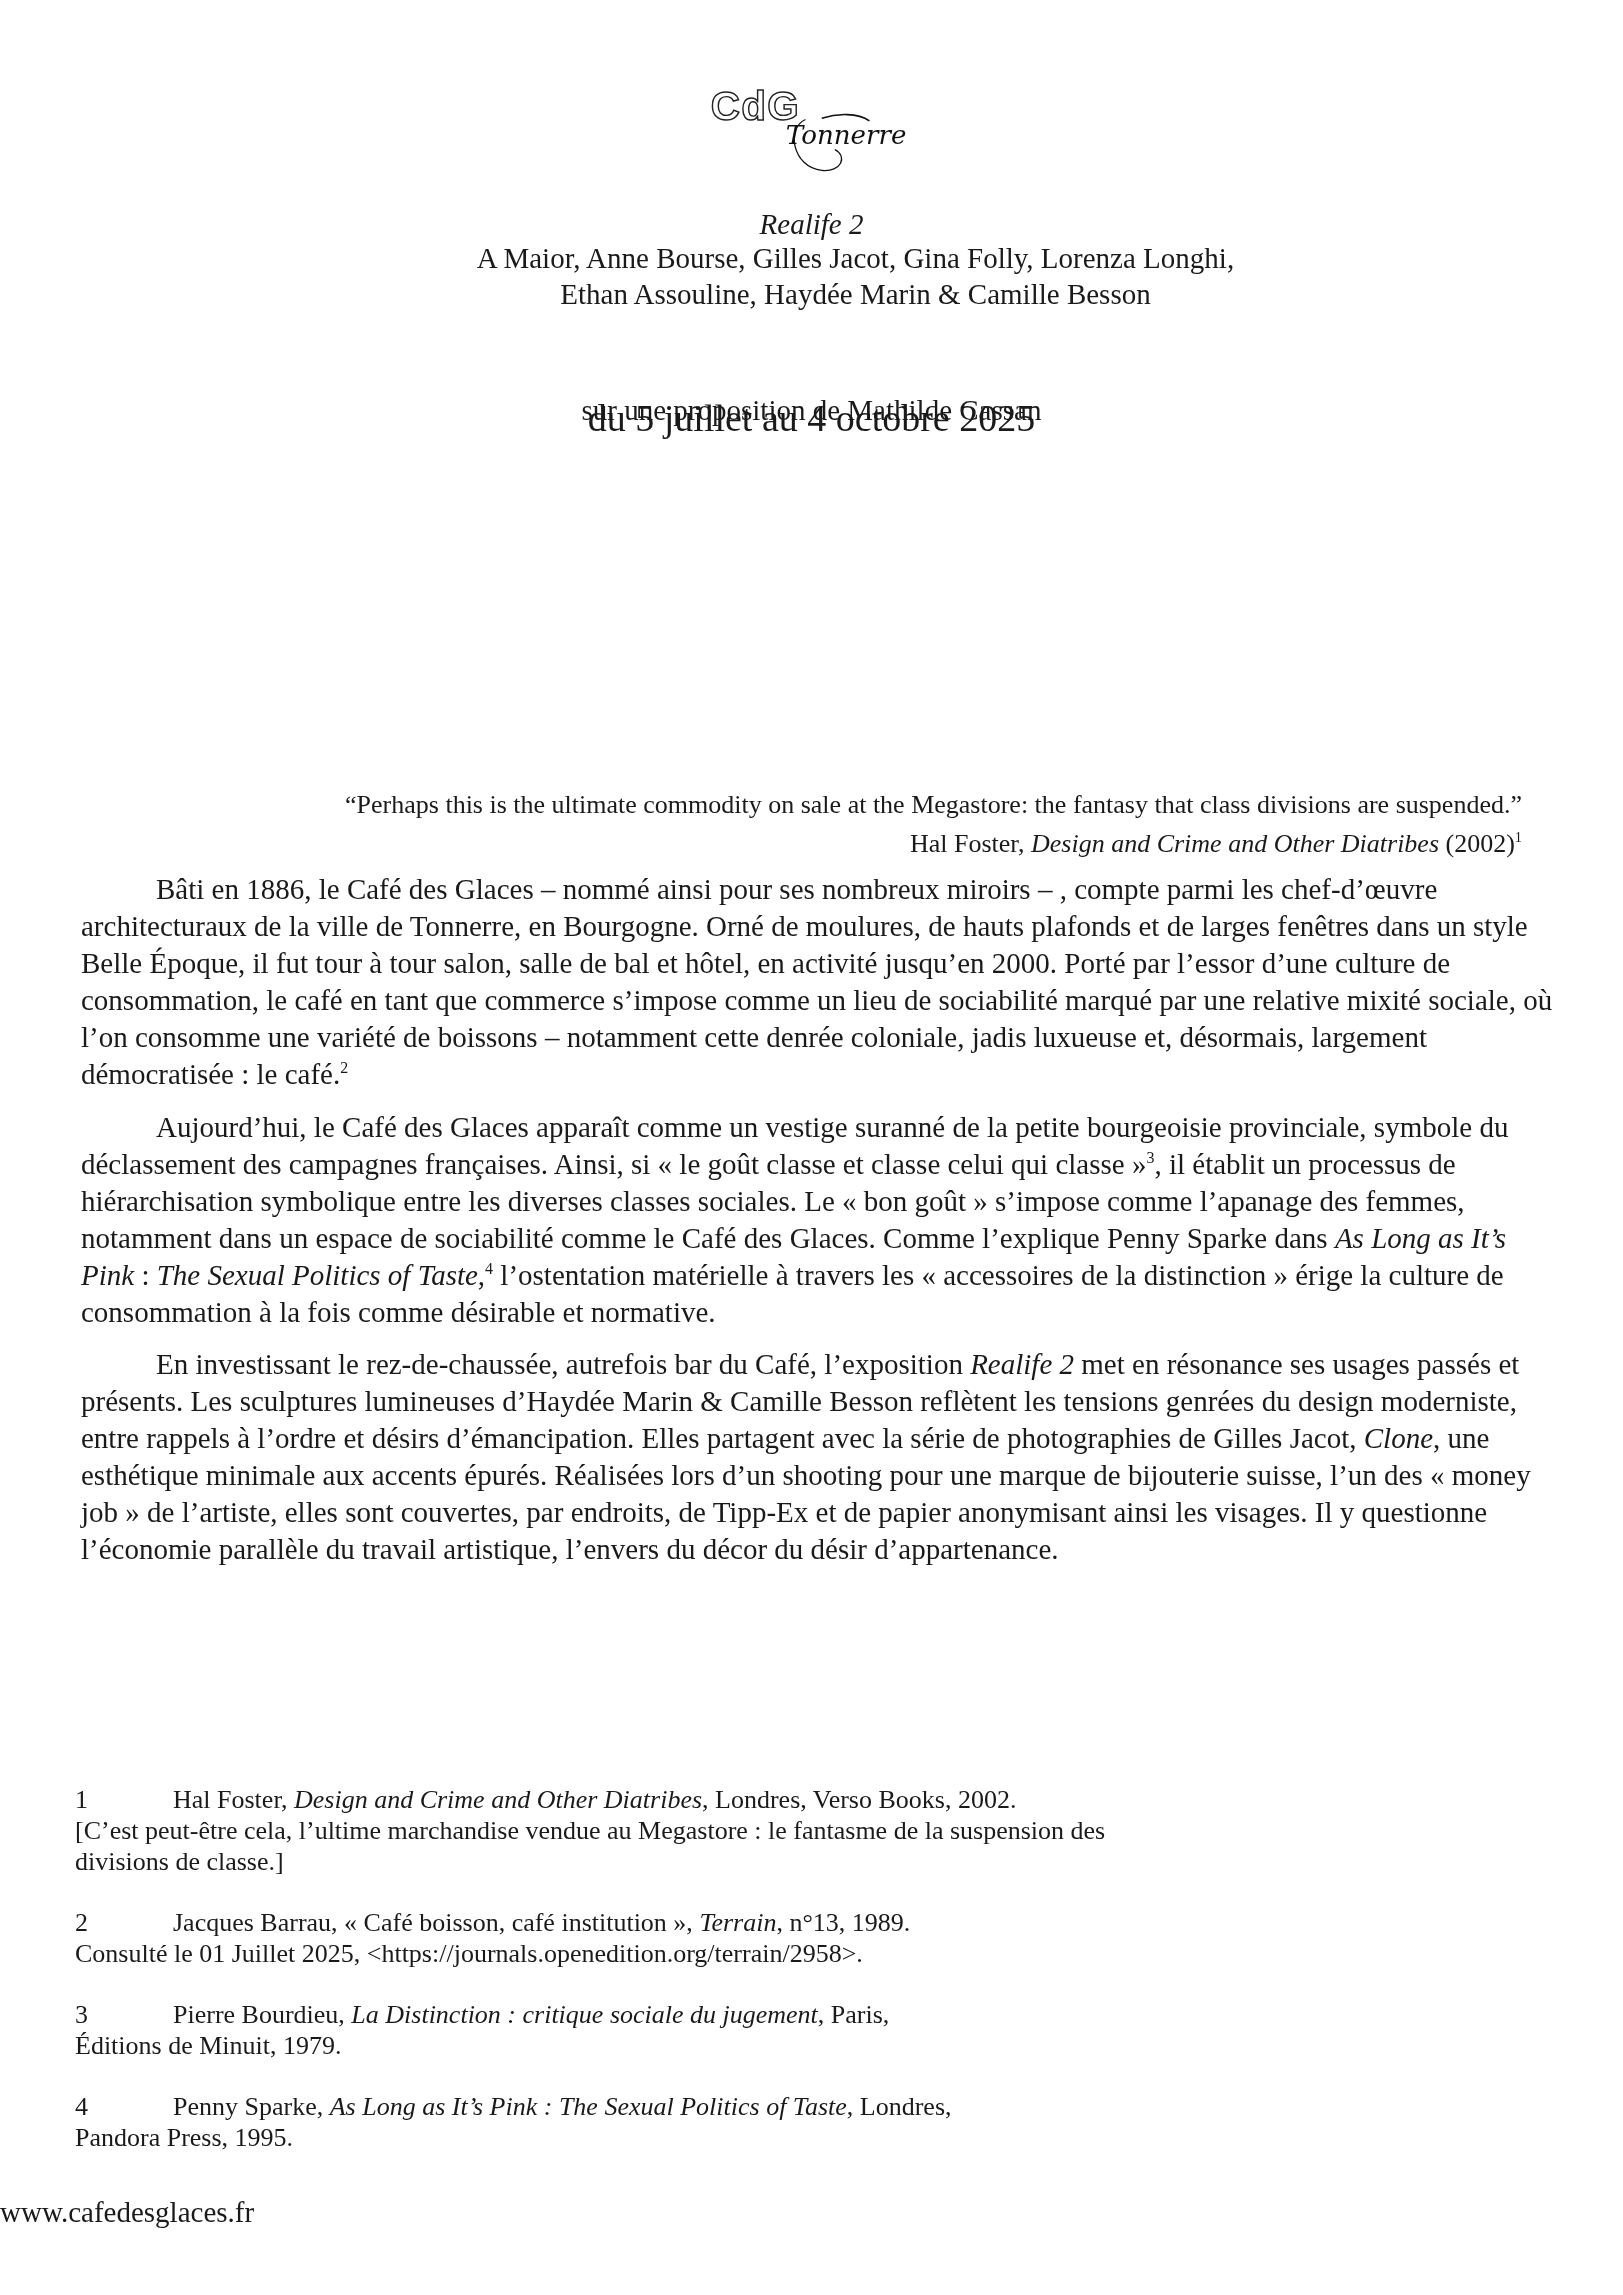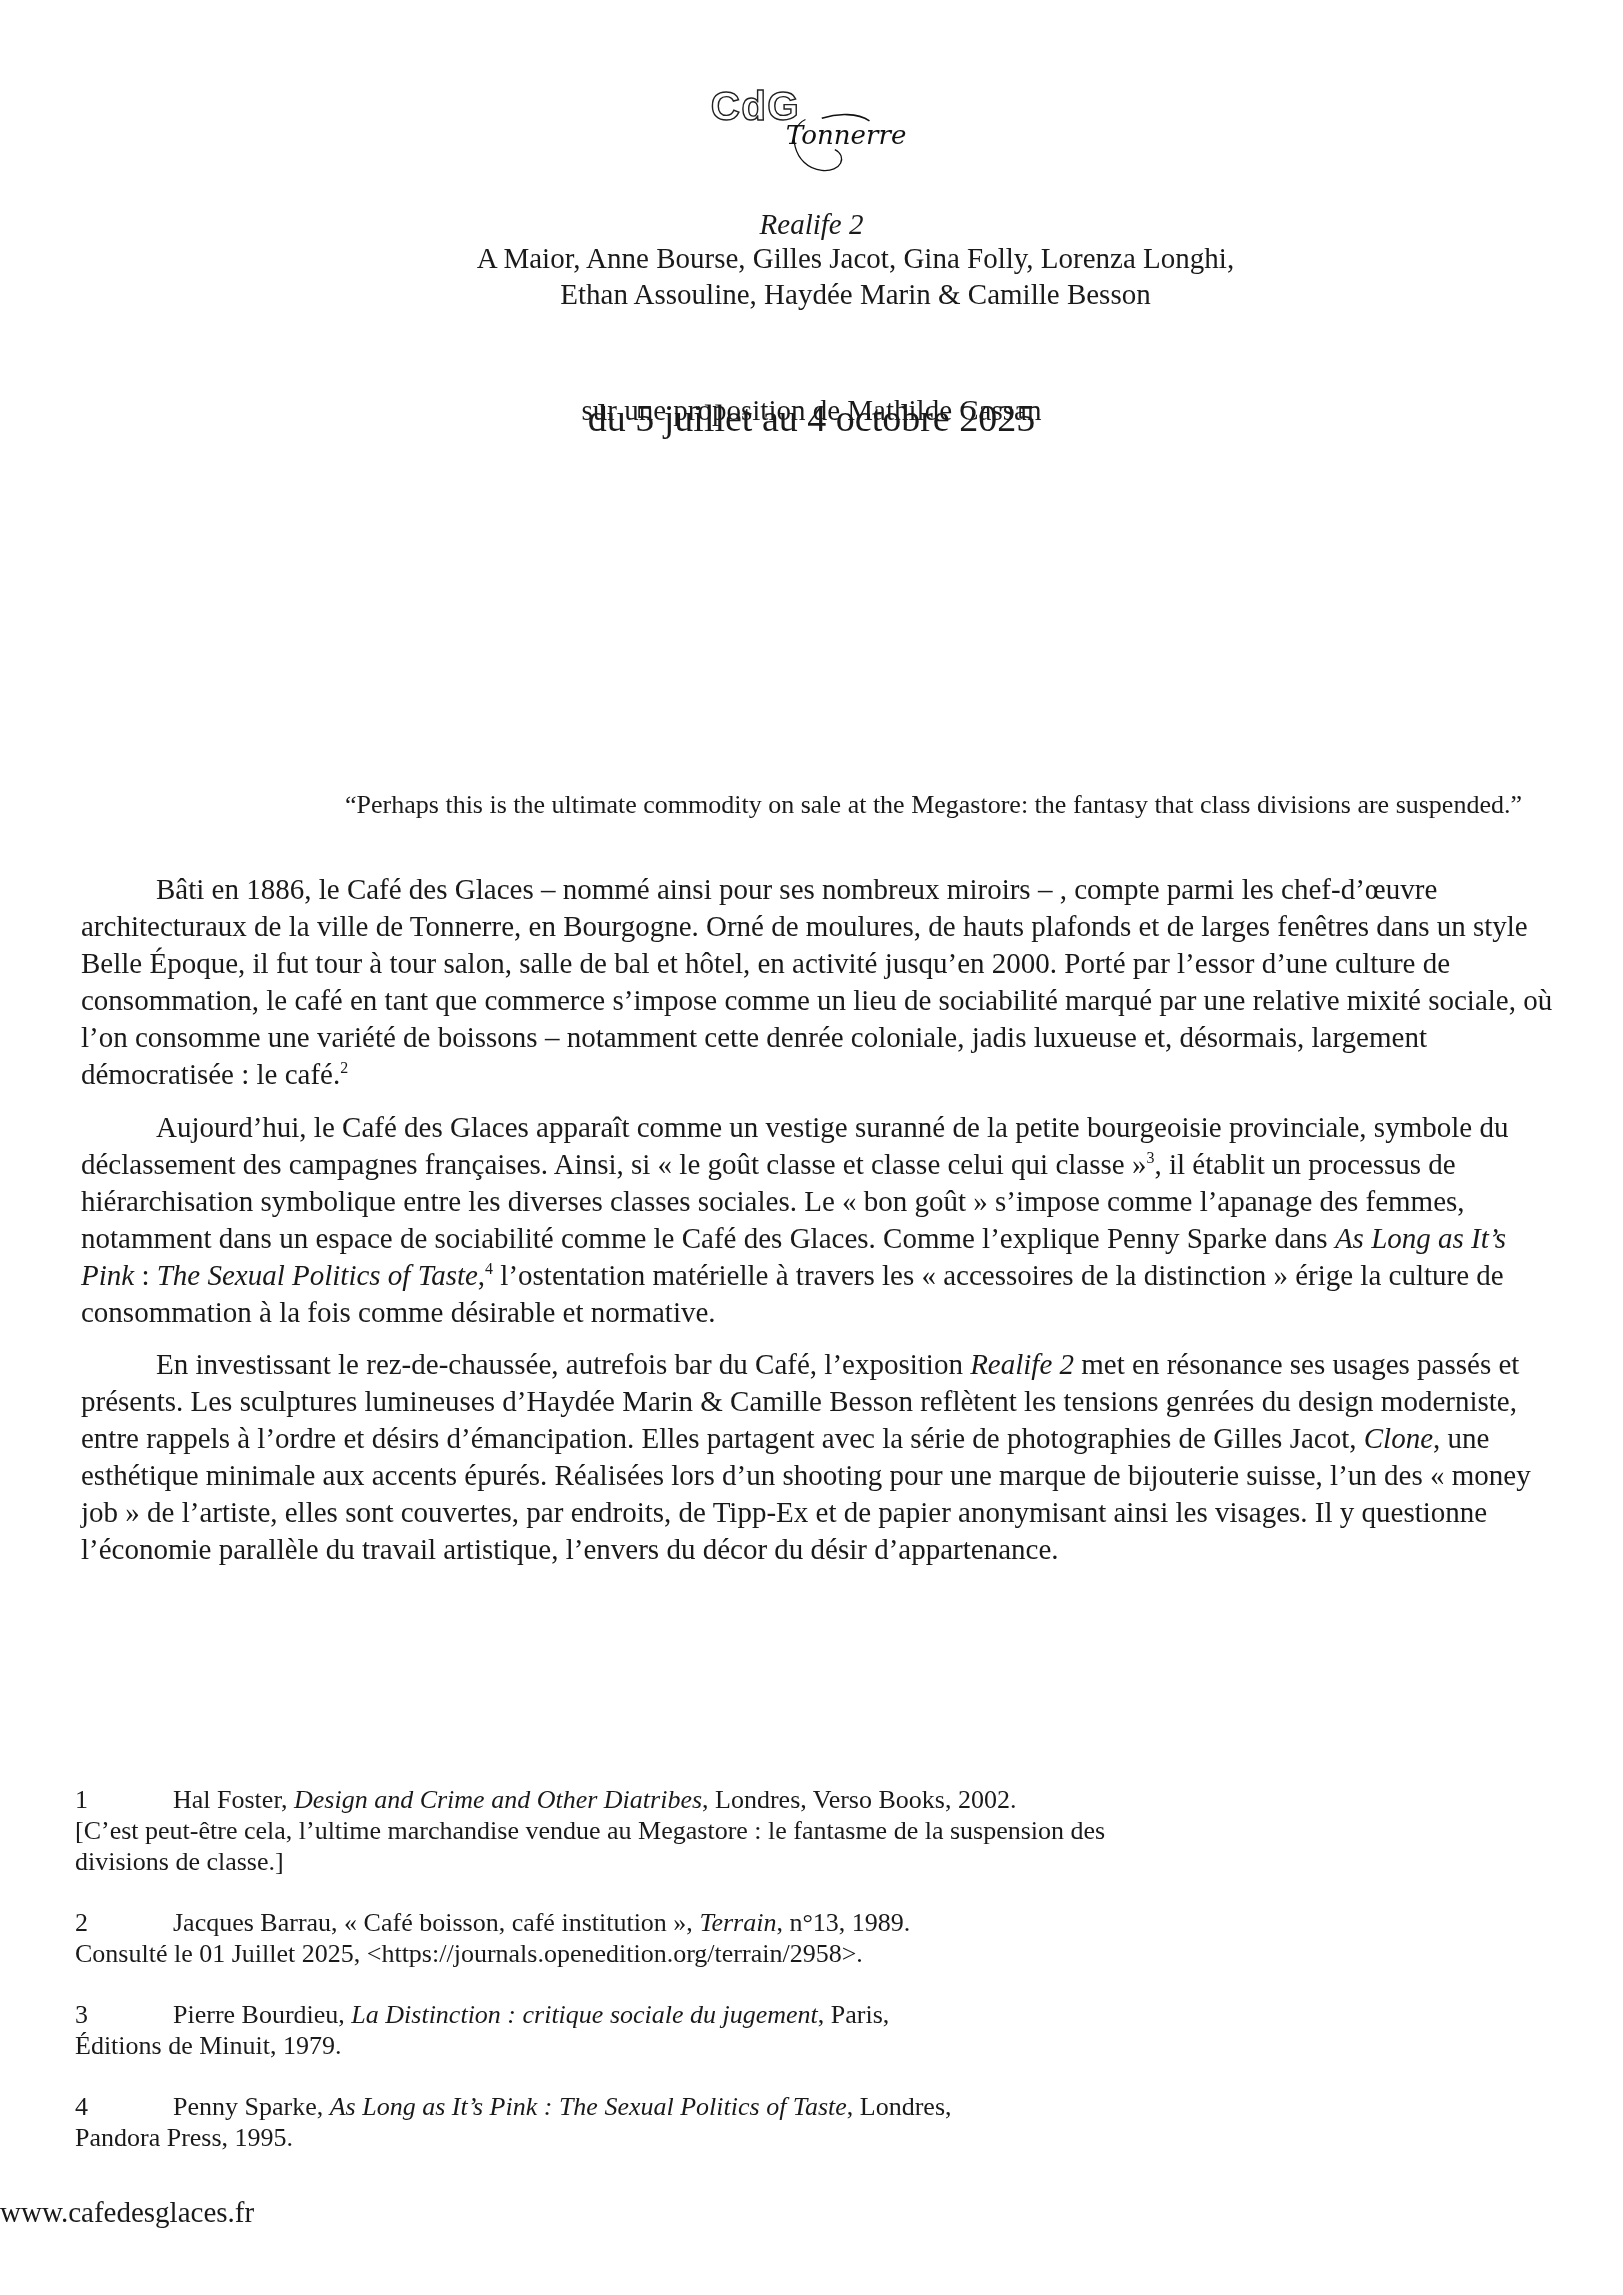--- a/index.html
+++ b/index.html
@@ -42,20 +42,21 @@
 <div class="header h-title">Realife 2</div>
 <div class="header h-artists">
   <div>A Maior, Anne Bourse, Gilles Jacot, Gina Folly, Lorenza Longhi,</div>
   <div>Ethan Assouline, Haydée Marin &amp; Camille Besson</div>
 </div>
 <div class="header h-curator">sur une proposition de Mathilde Cassan</div>
 <div class="header h-dates">du 5 juillet au 4 octobre 2025</div>
 
 <div class="epigraph">
   <div>“Perhaps this is the ultimate commodity on sale at the Megastore: the fantasy that class divisions are suspended.”</div>
+  <div><span>Hal Foster, </span><i>Design and Crime and Other Diatribes</i><span> (2002)</span><sup>1</sup></div>
 </div>
 
 <div class="body">
   <p><span>Bâti en 1886, le Café des Glaces – nommé ainsi pour ses nombreux miroirs – , compte parmi les chef-d’œuvre architecturaux de la ville de Tonnerre, en Bourgogne. Orné de moulures, de hauts plafonds et de larges fenêtres dans un style Belle Époque, il fut tour à tour salon, salle de bal et hôtel, en activité jusqu’en 2000. Porté par l’essor d’une culture de consommation, le café en tant que commerce s’impose comme un lieu de sociabilité marqué par une relative mixité sociale, où l’on consomme une variété de boissons – notamment cette denrée coloniale, jadis luxueuse et, désormais, largement démocratisée : le café.</span><sup>2</sup></p>
   <p><span>Aujourd’hui, le Café des Glaces apparaît comme un vestige suranné de la petite bourgeoisie provinciale, symbole du déclassement des campagnes françaises. Ainsi, si « le goût classe et classe celui qui classe »</span><sup>3</sup><span>, il établit un processus de hiérarchisation symbolique entre les diverses classes sociales. Le « bon goût » s’impose comme l’apanage des femmes, notamment dans un espace de sociabilité comme le Café des Glaces. Comme l’explique Penny Sparke dans </span><i>As Long as It’s Pink</i><span> : </span><i>The Sexual Politics of Taste</i><span>,</span><sup>4</sup><span> l’ostentation matérielle à travers les « accessoires de la distinction » érige la culture de consommation à la fois comme désirable et normative.</span></p>
   <p><span>En investissant le rez-de-chaussée, autrefois bar du Café, l’exposition </span><i>Realife 2</i><span> met en résonance ses usages passés et présents. Les sculptures lumineuses d’Haydée Marin &amp; Camille Besson reflètent les tensions genrées du design moderniste, entre rappels à l’ordre et désirs d’émancipation. Elles partagent avec la série de photographies de Gilles Jacot, </span><i>Clone</i><span>, une esthétique minimale aux accents épurés. Réalisées lors d’un shooting pour une marque de bijouterie suisse, l’un des « money job » de l’artiste, elles sont couvertes, par endroits, de Tipp-Ex et de papier anonymisant ainsi les visages. Il y questionne l’économie parallèle du travail artistique, l’envers du décor du désir d’appartenance.</span></p>
 </div>
 
 <div class="footnotes">
   <div class="fn"><span class="num">1</span><span>Hal Foster, </span><i>Design and Crime and Other Diatribes</i><span>, Londres, Verso Books, 2002.</span><br><span>[C’est peut-être cela, l’ultime marchandise vendue au Megastore : le fantasme de la suspension des divisions de classe.]</span></div>

